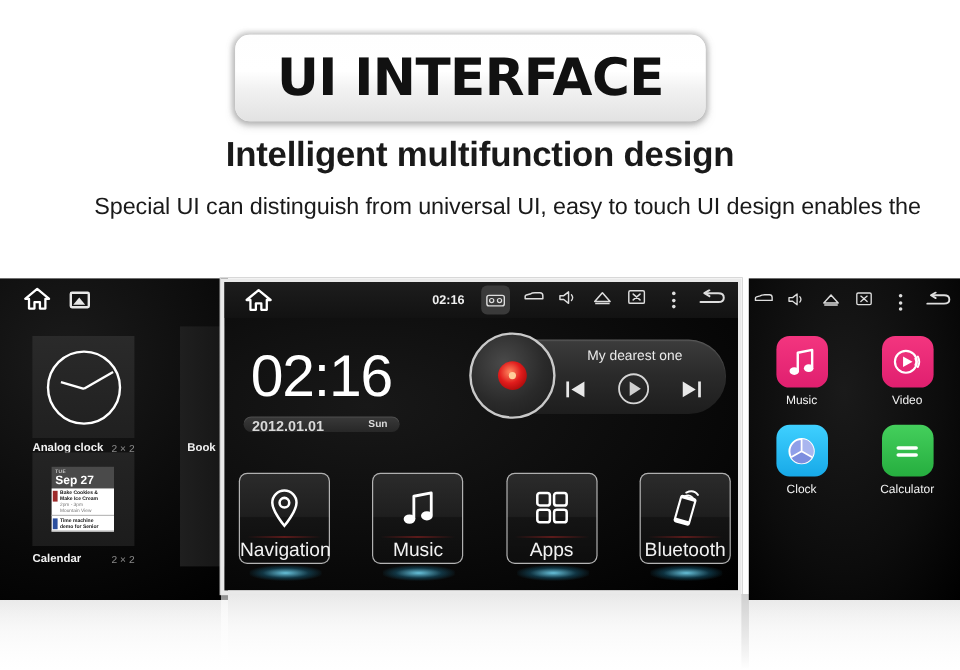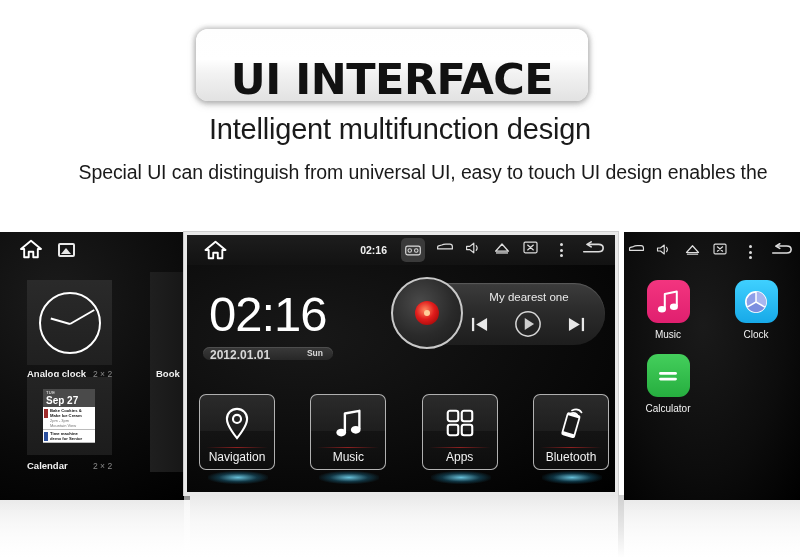--- a/index.html
+++ b/index.html
@@ -11,34 +11,34 @@
   }
 
   
   .header { width:800px; height:232px; background:#fff; position:relative; }
 
   .title-banner {
     position:absolute; left:196px; top:29px; width:392px; height:72px;
     background: linear-gradient(to bottom,#fefefe 0%,#ffffff 42%,#f2f2f2 62%,#e2e2e2 100%);
     border-radius:12px;
     box-shadow: 0 0 4px 2px rgba(160,160,160,.55), 0 3px 7px rgba(140,140,140,.5);
-    display:flex; align-items:flex-end; justify-content:center;
+    display:flex; align-items:center; justify-content:center;
   }
   .title-banner-text {
     font-family:"DejaVu Sans", sans-serif;
     font-weight:bold;
     font-size:43px;
     letter-spacing:-0.5px;
     color:#111;
     line-height:1;
   }
 
   .subtitle {
     position:absolute; left:0; top:113px; width:800px; text-align:center;
-    font-size:29px; color:#1a1a1a; font-weight:400; letter-spacing:-0.2px;
+    font-size:29px; color:#1a1a1a; font-weight:700; letter-spacing:-0.2px;
   }
   .desc {
     position:absolute; left:0; top:158px; width:800px; text-align:center;
     font-size:19.5px; color:#1a1a1a; line-height:28px; letter-spacing:-0.1px;
   }
   .desc div { white-space:nowrap;margin-left:46px; }
 
   
   .stage { position:absolute; left:0; top:232px; width:800px; height:326px; }
 
@@ -135,21 +135,21 @@
   .apps-row { position:absolute; left:12px; bottom:18px; width:410px; height:86px;
     display:flex; justify-content:space-between; }
   .app-tile { width:76px; height:76px; position:relative;
     border:1px solid rgba(205,205,205,.85); border-radius:7px;
     background: linear-gradient(to bottom,#2b2b2b 0%,#1e1e1e 48%,#141414 49%,#0d0d0d 100%); }
   .app-ico { position:absolute; left:0; top:8px; width:100%; height:40px;
     display:flex; align-items:center; justify-content:center; }
   .app-sep { position:absolute; left:6px; right:6px; top:52px; height:1px;
     background: linear-gradient(to right,rgba(190,40,40,0),#8d2020,rgba(190,40,40,0)); }
   .app-name { position:absolute; left:0; top:55px; width:100%; text-align:center;
-    color:#f2f2f2; font-size:12px; }
+    color:#f2f2f2; font-size:16px; }
   .app-glow { position:absolute; left:8px; top:76px; width:60px; height:13px;
     background: radial-gradient(ellipse at center, rgba(120,225,255,.85) 0%, rgba(40,170,220,.28) 45%, rgba(0,0,0,0) 75%); }
 
   
   .panel-right { left:624px; top:0; width:176px; height:268px;
     background:
       radial-gradient(ellipse at 45% 35%, #1a1a1a 0%, #0c0c0c 60%, #000 100%); }
   .r-statusbar { position:absolute; left:4px; top:10px; right:6px; height:20px;
     display:flex; align-items:center; justify-content:space-between; }
   .r-grid { position:absolute; left:0; top:48px; width:100%;
@@ -442,20 +442,31 @@
         <div class="r-ico" style="background:linear-gradient(to bottom,#f3357f,#e01f6f)">
           <svg viewBox="0 0 30 32" width="24" height="26">
             <path d="M11 25 L11 6 L26 3 L26 21" fill="none" stroke="#fff" stroke-width="2.5" stroke-linejoin="round"></path>
             <ellipse cx="7.4" cy="25" rx="5" ry="4" fill="#fff"></ellipse>
             <ellipse cx="22.4" cy="22" rx="5" ry="4" fill="#fff"></ellipse>
           </svg>
         </div>
         <div class="r-lbl">Music</div>
       </div>
 
+      <div class="r-app">
+        <div class="r-ico" style="background:linear-gradient(to bottom,#f3357f,#e01f6f)">
+          <svg viewBox="0 0 34 34" width="27" height="27">
+            <circle cx="15" cy="17" r="11.5" fill="none" stroke="#fff" stroke-width="2.3"></circle>
+            <path d="M12 11.5 L22 17 L12 22.5 Z" fill="#fff"></path>
+            <path d="M27.5 11.5 Q30.5 17 27.5 22.5" fill="none" stroke="#fff" stroke-width="2" stroke-linecap="round"></path>
+            <path d="M24.8 13.6 Q26.8 17 24.8 20.4" fill="none" stroke="#fff" stroke-width="1.8" stroke-linecap="round"></path>
+          </svg>
+        </div>
+        <div class="r-lbl">Video</div>
+      </div>
 
       <div class="r-app">
         <div class="r-ico" style="background:linear-gradient(to bottom,#3fd0ff,#17a9e8)">
           <svg viewBox="0 0 32 32" width="26" height="26">
             <circle cx="16" cy="16" r="12.5" fill="#8f9fe8" stroke="#fff" stroke-width="2"></circle>
             <path d="M16 16 L16 3.5 A12.5 12.5 0 0 1 26.8 22.3 Z" fill="#a9b6ef"></path>
             <path d="M16 16 L26.8 22.3 A12.5 12.5 0 0 1 5.2 22.3 Z" fill="#7c8edf"></path>
             <path d="M16 16 L16 3.5 M16 16 L26.8 22.3 M16 16 L5.2 22.3" stroke="#fff" stroke-width="1.8"></path>
           </svg>
         </div>

